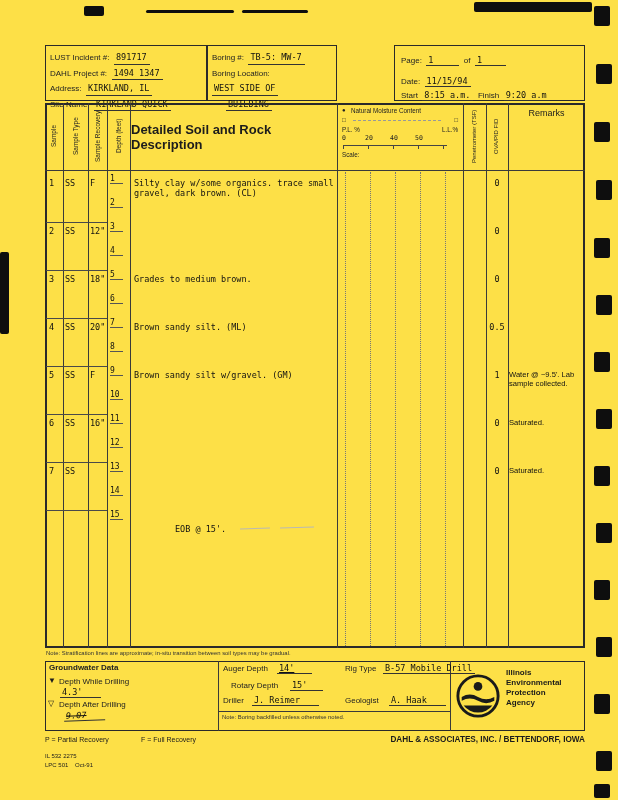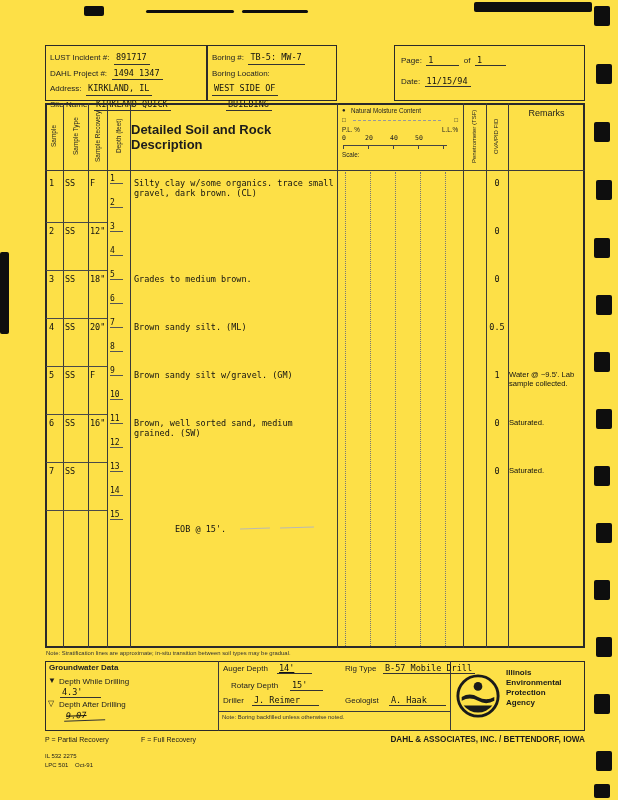--- a/index.html
+++ b/index.html
@@ -92,20 +92,26 @@
     <div style="position:absolute;left:6px;top:3px;">
       <span class="lbl">Page:</span>
       <span class="typed u" style="min-width:28px;">1</span>
       <span class="lbl">of</span>
       <span class="typed u" style="min-width:26px;">1</span>
     </div>
     <div style="position:absolute;left:6px;top:24px;">
       <span class="lbl">Date:</span>
       <span class="typed u">11/15/94</span>
     </div>
+    <div style="position:absolute;left:6px;top:38px;white-space:nowrap;">
+      <span class="lbl">Start</span>
+      <span class="typed u">8:15 a.m.</span>
+      <span class="lbl">Finish</span>
+      <span class="typed u">9:20 a.m</span>
+    </div>
   </div>
 
   <div class="box" style="left:45px;top:103px;width:540px;height:545px;border-width:2px;"></div>
 
   <div class="vline" style="left:63px;top:103px;height:545px;"></div>
   <div class="vline" style="left:88px;top:103px;height:545px;"></div>
   <div class="vline" style="left:107px;top:103px;height:545px;"></div>
   <div class="vline" style="left:130px;top:103px;height:545px;"></div>
   <div class="vline" style="left:337px;top:103px;height:545px;"></div>
   <div class="vline" style="left:463px;top:103px;height:545px;"></div>
@@ -210,21 +216,20 @@
     <span class="c ct">SS</span>
     <span class="c cr">F</span>
     <span class="c cd">Brown sandy silt w/gravel. (GM)</span>
     <span class="c co">1</span>
     <span class="c cm">Water @ ~9.5'. Lab sample collected.</span>
   </div>
   <div class="row" style="top:418px;">
     <span class="c cs">6</span>
     <span class="c ct">SS</span>
     <span class="c cr">16"</span>
-    <span class="c cd">Brown, well sorted sand, medium grained. (SW)</span>
     <span class="c co">0</span>
     <span class="c cm">Saturated.</span>
   </div>
   <div class="row" style="top:466px;">
     <span class="c cs">7</span>
     <span class="c ct">SS</span>
     <span class="c cr"></span>
     <span class="c co">0</span>
     <span class="c cm">Saturated.</span>
   </div>

